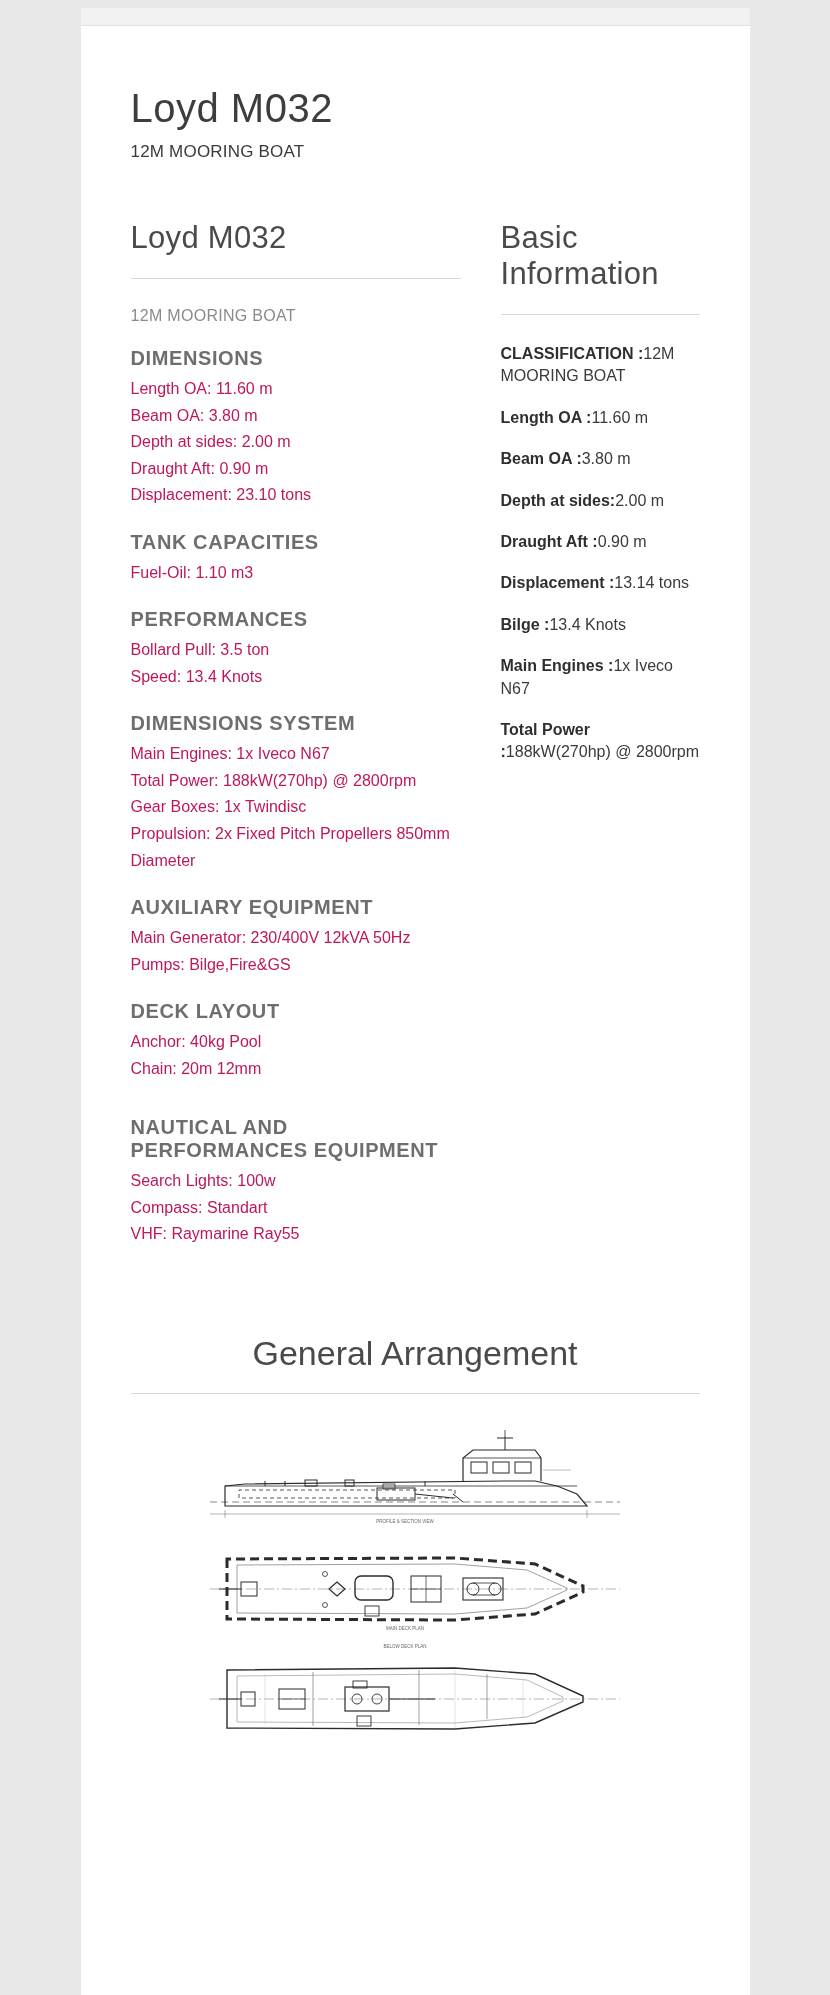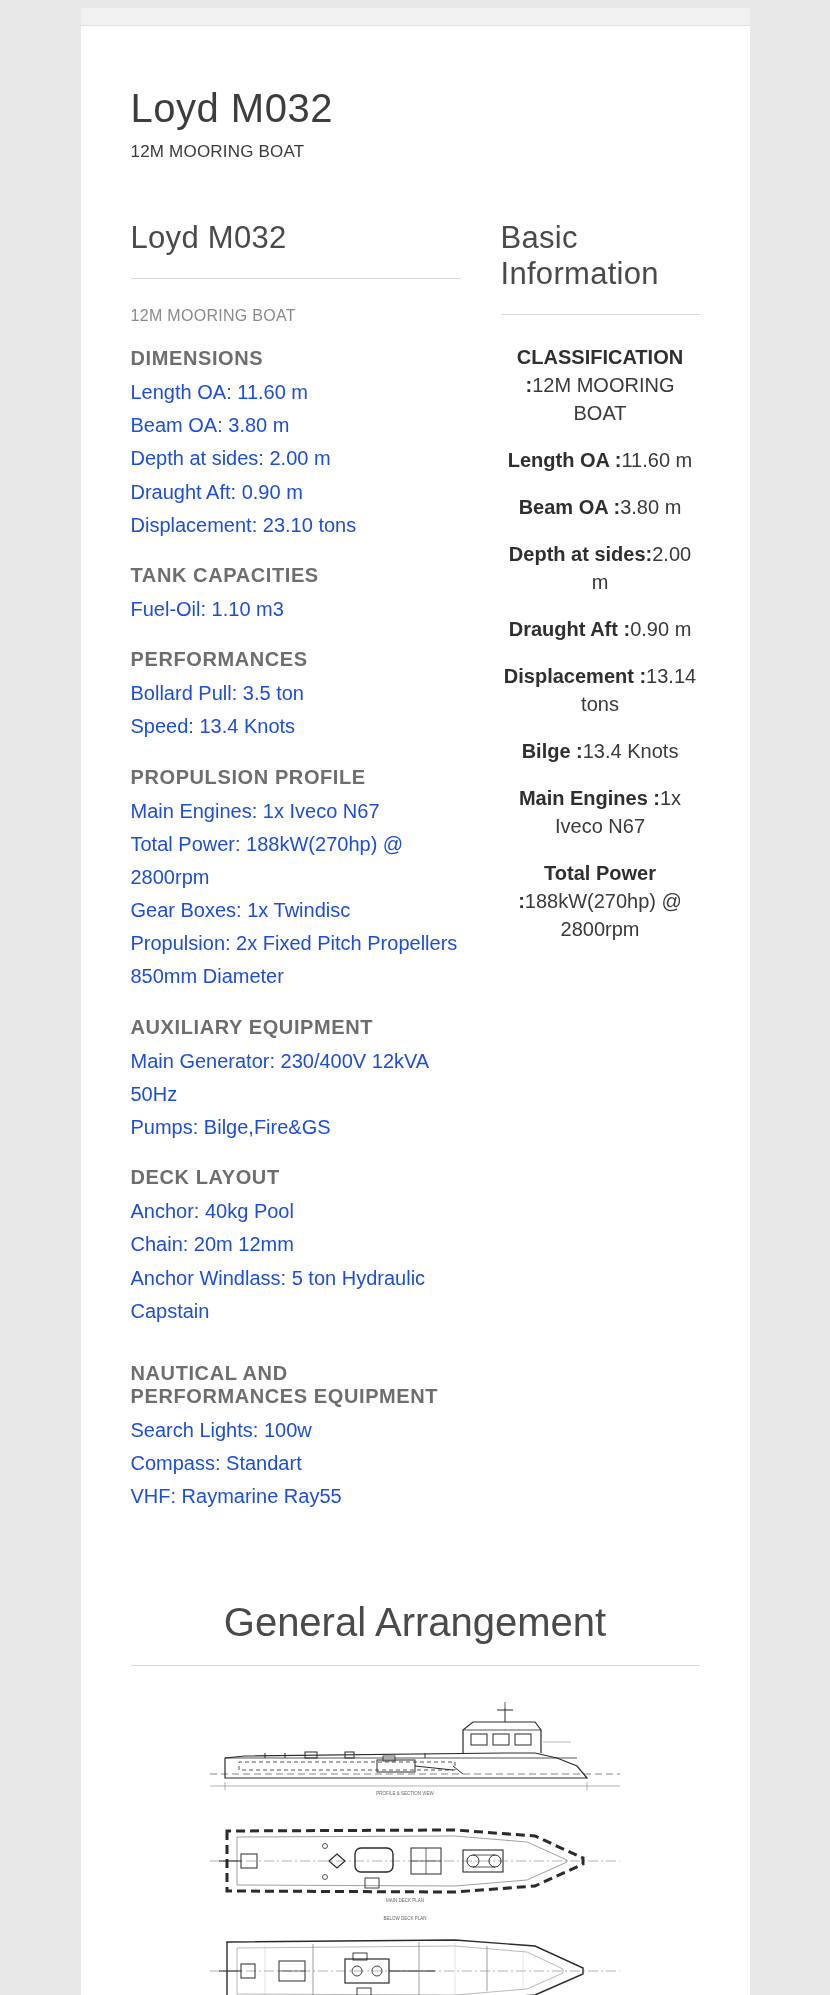--- a/index.html
+++ b/index.html
@@ -71,44 +71,43 @@
   }
   .spec-group { margin-bottom: 22px; }
   .spec-group-title {
     font-size: 20px;
     font-weight: bold;
     color: #6e6e6e;
     letter-spacing: 0.6px;
     margin-bottom: 6px;
   }
   .spec-line {
-    font-size: 20px;
-    color: #1d4ed8;
+    font-size: 16px;
+    color: #be185d;
     line-height: 1.66;
   }
   
   .info-row {
-    font-size: 20px;
+    font-size: 16px;
     color: #3a3a3a;
     margin-bottom: 19px;
     line-height: 1.4;
-    text-align: center;
   }
   .info-label {
     font-weight: bold;
     color: #2f2f2f;
   }
   .info-value { color: #3a3a3a; }
   
   .ga-section {
     margin-top: 64px;
     text-align: center;
   }
   .ga-heading {
-    font-size: 40px;
+    font-size: 34px;
     font-weight: 400;
     color: #4a4a4a;
     margin: 0 0 20px 0;
   }
   .ga-rule {
     border: none;
     border-top: 1px solid #d8d8d8;
     margin: 0 0 30px 0;
   }
   .ga-drawing {
@@ -153,38 +152,37 @@
           <div class="spec-line">Fuel-Oil: 1.10 m3</div>
         </div>
 
         <div class="spec-group">
           <div class="spec-group-title">PERFORMANCES</div>
           <div class="spec-line">Bollard Pull: 3.5 ton</div>
           <div class="spec-line">Speed: 13.4 Knots</div>
         </div>
 
         <div class="spec-group">
-          <div class="spec-group-title">PROPULSION PROFILE</div>
+          <div class="spec-group-title">DIMENSIONS SYSTEM</div>
           <div class="spec-line">Main Engines: 1x Iveco N67</div>
           <div class="spec-line">Total Power: 188kW(270hp) @ 2800rpm</div>
           <div class="spec-line">Gear Boxes: 1x Twindisc</div>
           <div class="spec-line">Propulsion: 2x Fixed Pitch Propellers 850mm Diameter</div>
         </div>
 
         <div class="spec-group">
           <div class="spec-group-title">AUXILIARY EQUIPMENT</div>
           <div class="spec-line">Main Generator: 230/400V 12kVA 50Hz</div>
           <div class="spec-line">Pumps: Bilge,Fire&amp;GS</div>
         </div>
 
         <div class="spec-group">
           <div class="spec-group-title">DECK LAYOUT</div>
           <div class="spec-line">Anchor: 40kg Pool</div>
           <div class="spec-line">Chain: 20m 12mm</div>
-          <div class="spec-line">Anchor Windlass: 5 ton Hydraulic Capstain</div>
         </div>
 
         <div class="spec-group" style="margin-top:34px;">
           <div class="spec-group-title">NAUTICAL AND PERFORMANCES EQUIPMENT</div>
           <div class="spec-line">Search Lights: 100w</div>
           <div class="spec-line">Compass: Standart</div>
           <div class="spec-line">VHF: Raymarine Ray55</div>
         </div>
       </div>
 

